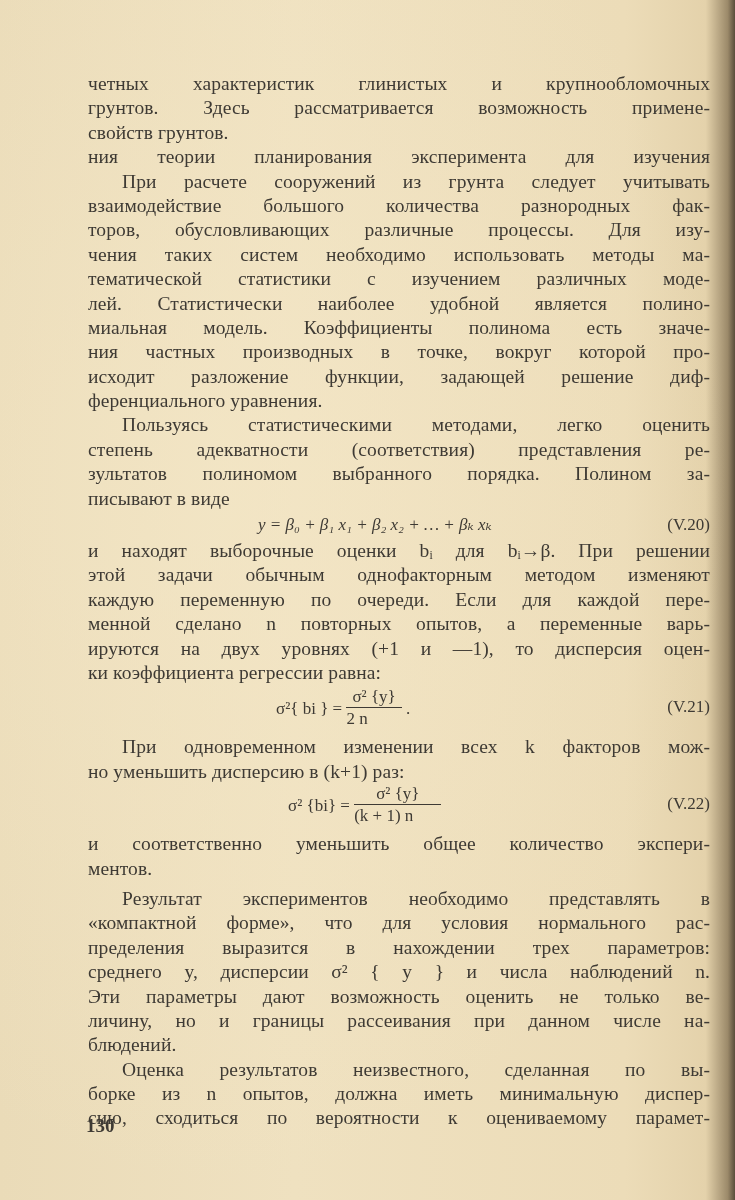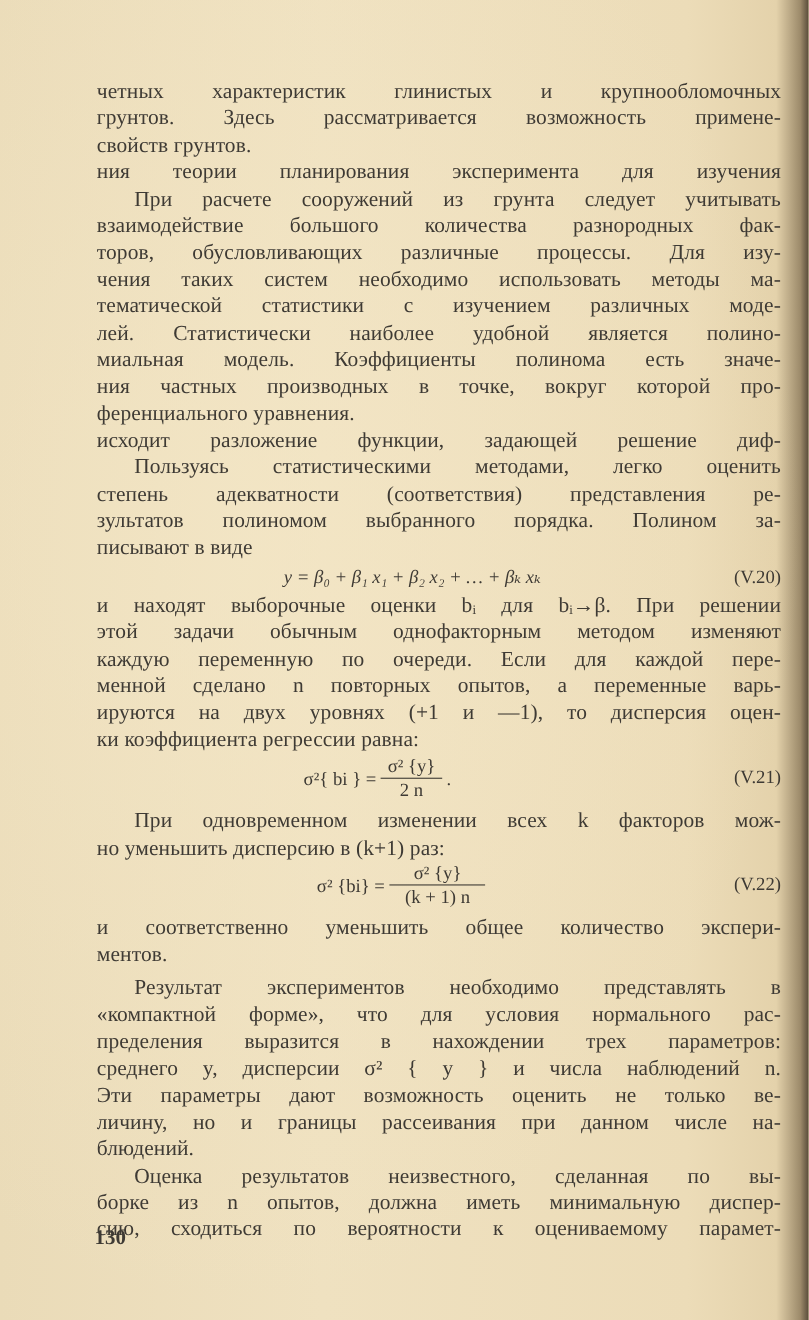--- a/index.html
+++ b/index.html
@@ -31,21 +31,21 @@
       letter-spacing:0.1px;
     }
     .line.last { text-align-last:left; }
     .line.indent { padding-left:34px; }
     .eq {
       position:relative;
       font-size:17px;
       white-space:nowrap;
     }
     .eq-num { position:absolute; right:0; }
-    .frac { display:inline-block; vertical-align:middle; text-align:center; }
+    .frac { display:inline-block; vertical-align:middle; }
     .frac .num { display:block; border-bottom:1.2px solid #3e3a34; padding:0 6px; line-height:20px; }
     .frac .den { display:block; line-height:22px; }
     .page-number {
       position:absolute; left:86px; top:1115px;
       font-size:19px;
       font-weight:bold;
     }
   </style>
 </head>
 <body>
@@ -63,22 +63,22 @@
 
   <div>
     <div class="line indent">При расчете сооружений из грунта следует учитывать</div>
     <div class="line">взаимодействие большого количества разнородных фак-</div>
     <div class="line">торов, обусловливающих различные процессы. Для изу-</div>
     <div class="line">чения таких систем необходимо использовать методы ма-</div>
     <div class="line">тематической статистики с изучением различных моде-</div>
     <div class="line">лей. Статистически наиболее удобной является полино-</div>
     <div class="line">миальная модель. Коэффициенты полинома есть значе-</div>
     <div class="line">ния частных производных в точке, вокруг которой про-</div>
+    <div class="line">исходит разложение функции, задающей решение диф-</div>
     <div class="line last">ференциального уравнения.</div>
-    <div class="line">исходит разложение функции, задающей решение диф-</div>
   </div>
 
   <div>
     <div class="line indent">Пользуясь статистическими методами, легко оценить</div>
     <div class="line">степень адекватности (соответствия) представления ре-</div>
     <div class="line">зультатов полиномом выбранного порядка. Полином за-</div>
     <div class="line last">писывают в виде</div>
   </div>
 
   <div class="eq" style="height:28px; line-height:28px;">

